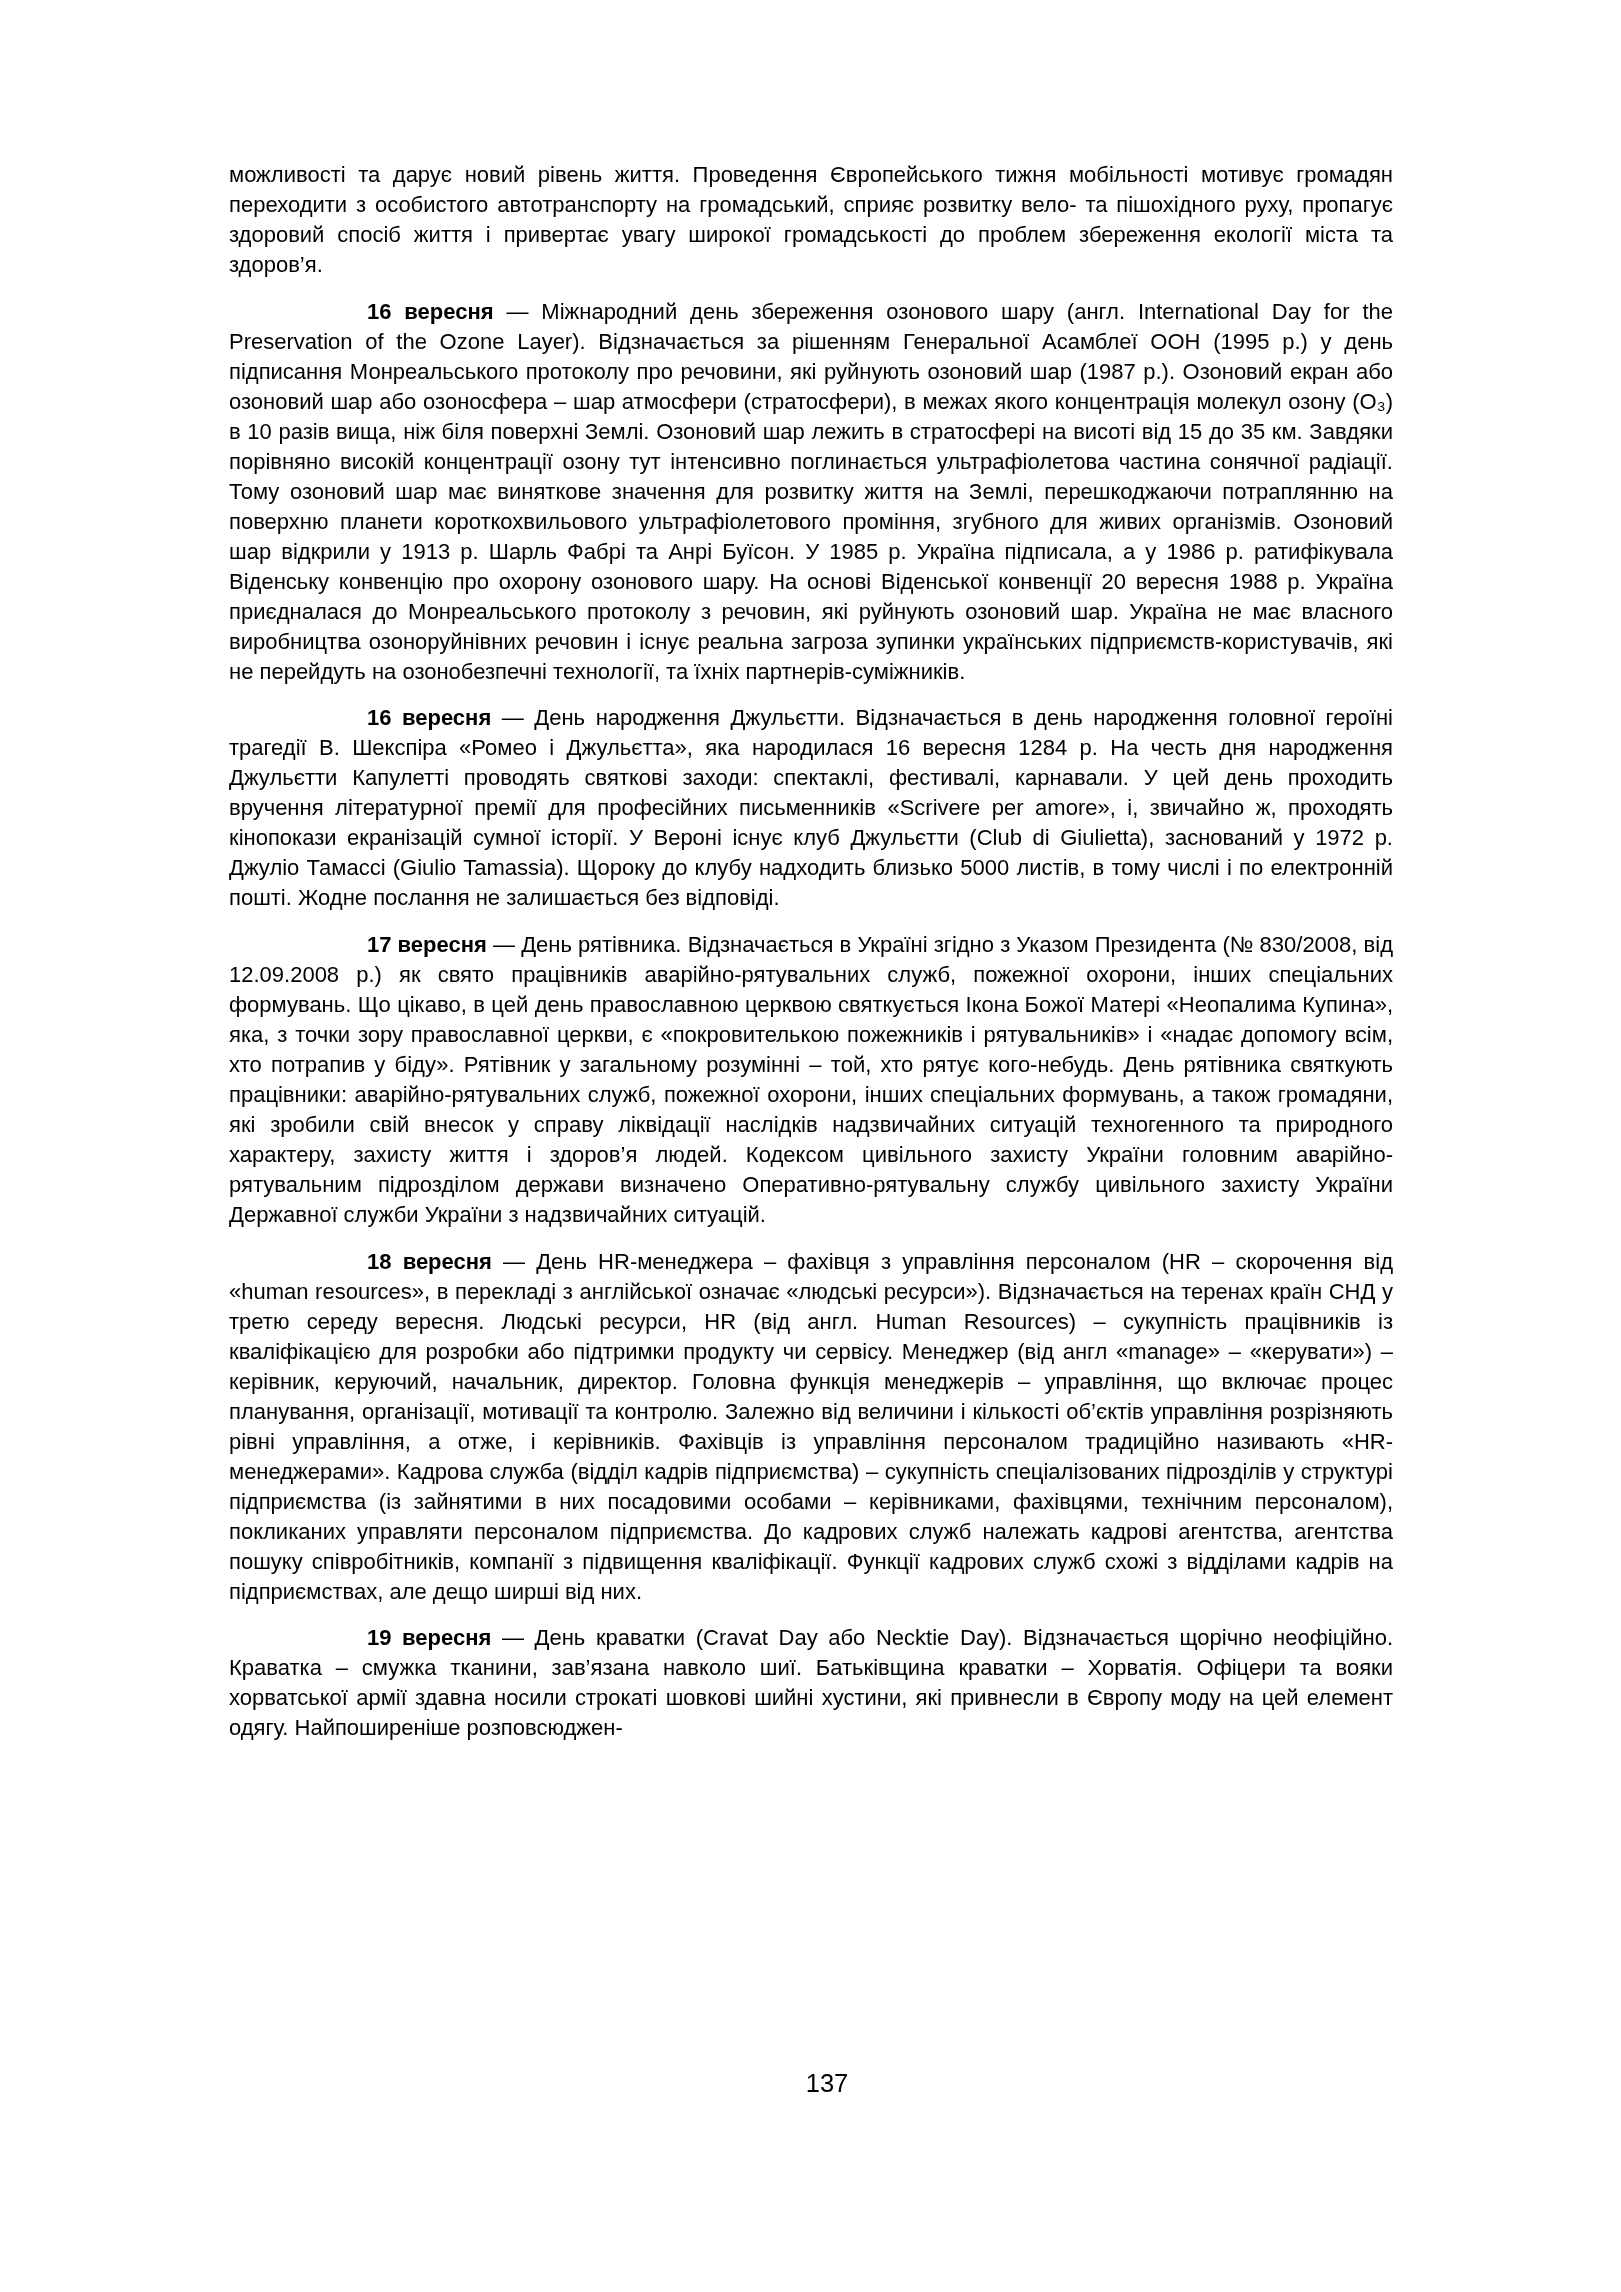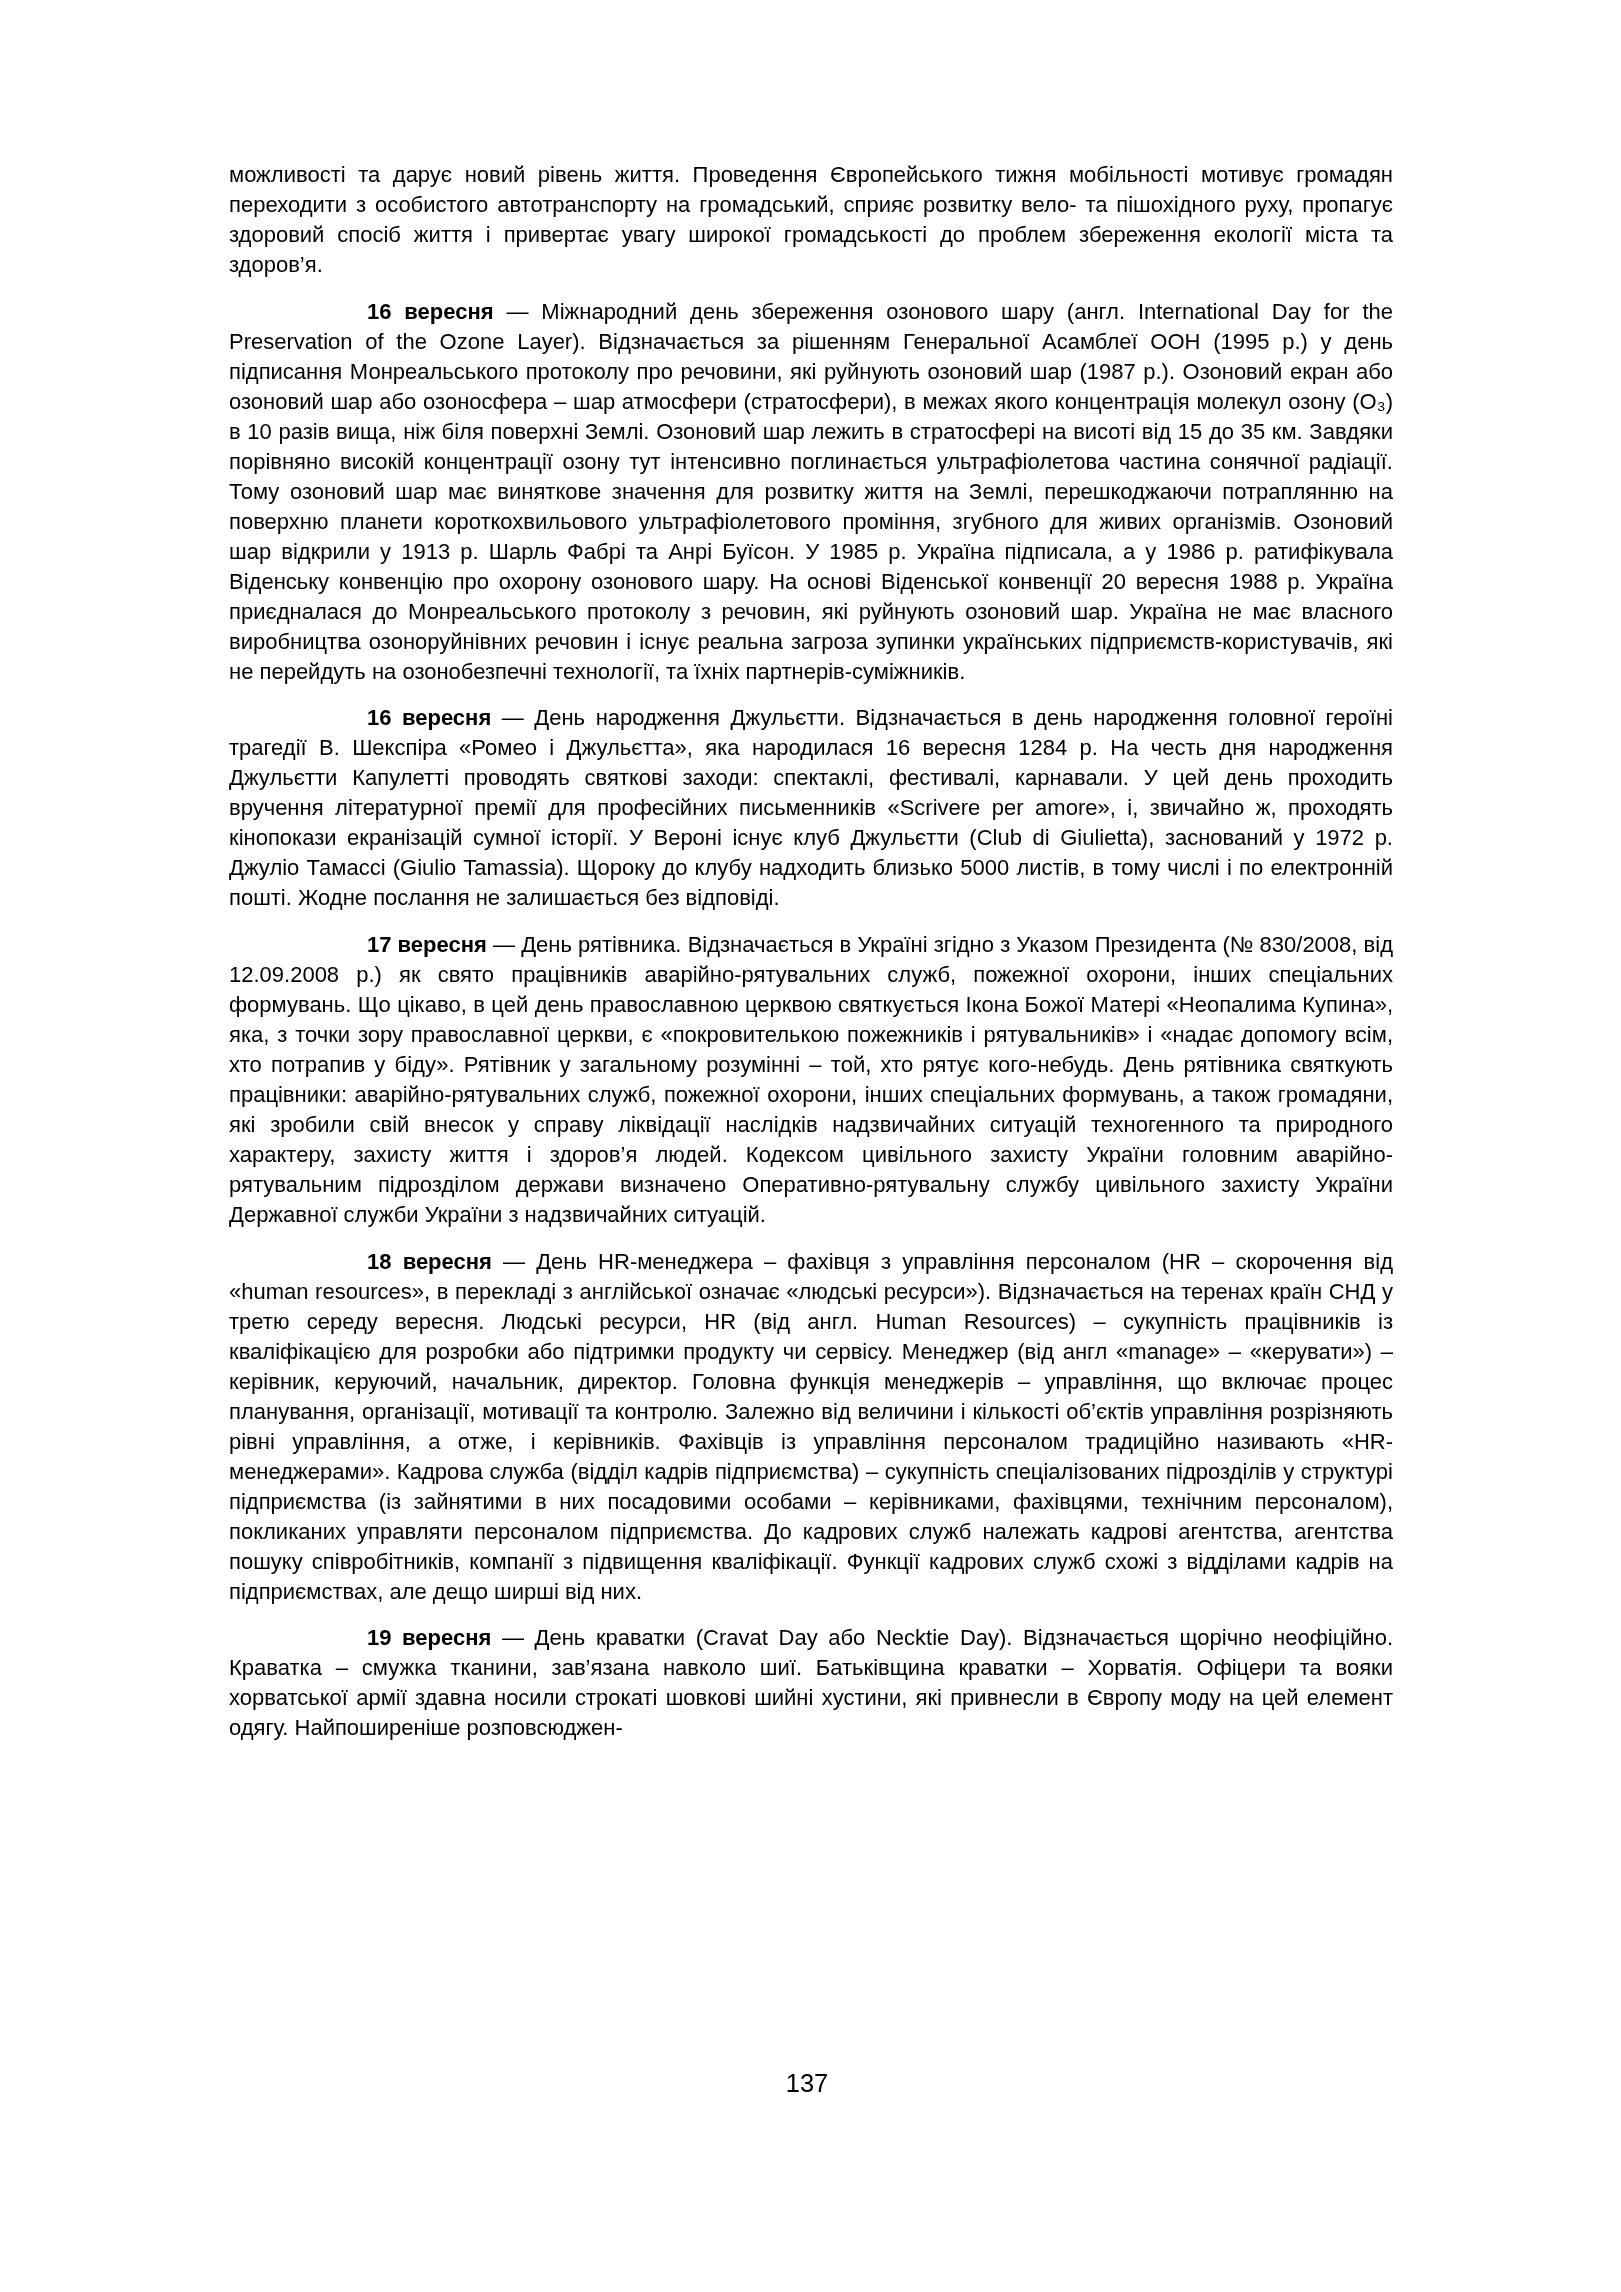--- a/index.html
+++ b/index.html
@@ -34,21 +34,21 @@
   .text-block p.indent {
     text-indent: 98px;
   }
   .date-lead {
     font-weight: bold;
     margin-left: 40px;
   }
   .page-number {
     position: absolute;
     top: 2068px;
-    left: 225px;
+    left: 245px;
     width: 1164px;
     text-align: center;
     font-size: 25.5px;
     line-height: 30px;
   }
 </style>
 </head>
 <body>
 
 <div class="sheet">

